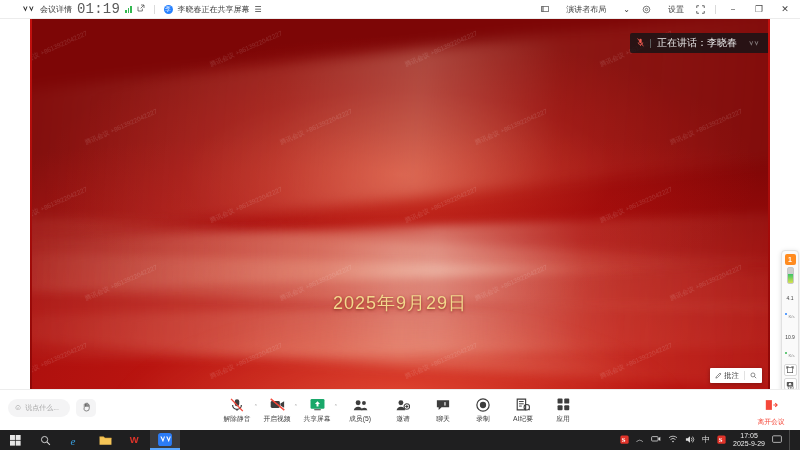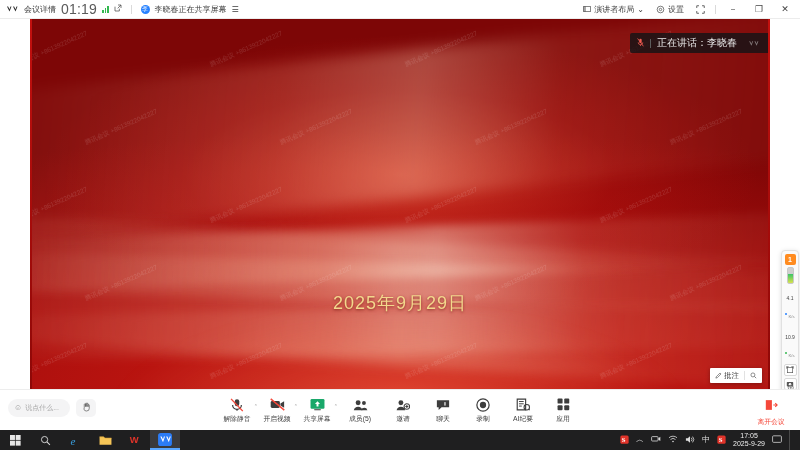--- a/index.html
+++ b/index.html
@@ -17,21 +17,21 @@
 
   
   .titlebar {
     position: absolute; top: 0; left: 0;
     width: 800px; height: 19px;
     background: #ffffff;
     display: flex; align-items: center;
     font-size: 8px; color: #3c3c3c;
     border-bottom: 1px solid #ececec;
   }
-  .tb-left { display: flex; align-items: center; gap: 5px; padding-left: 6px; }
+  .tb-left { display: flex; align-items: center; gap: 5px; padding-left: 22px; font-family: Liberation Mono, monospace; }
   .tb-logo {
     width: 13px; height: 9px;
     display: flex; align-items: center; justify-content: center;
   }
   .tb-logo svg { display: block; }
   .tb-text { font-size: 8px; color: #3d3d3d; white-space: nowrap; }
   .tb-timer { font-size: 14px; color: #5a5a5a; letter-spacing: .2px; }
   .sig-bars { display: flex; align-items: flex-end; gap: 1px; height: 8px; }
   .sig-bars i { display: block; width: 1.5px; background: #33b850; }
   .sig-bars i:nth-child(1) { height: 3px; }
@@ -42,21 +42,21 @@
     width: 9px; height: 9px; border-radius: 50%;
     background: #2681ff; color: #fff;
     display: flex; align-items: center; justify-content: center;
     font-size: 6px;
   }
   .tb-right {
     margin-left: auto; display: flex; align-items: center;
     gap: 0; padding-right: 2px;
   }
   .tb-btn {
-    display: flex; align-items: center; gap: 3px;
+    display: flex; align-items: center; gap: 17px;
     padding: 2px 6px; font-size: 8px; color: #3d3d3d;
     white-space: nowrap; cursor: default;
   }
   .win-btn {
     width: 26px; height: 19px;
     display: flex; align-items: center; justify-content: center;
     font-size: 9px; color: #444;
   }
 
   

